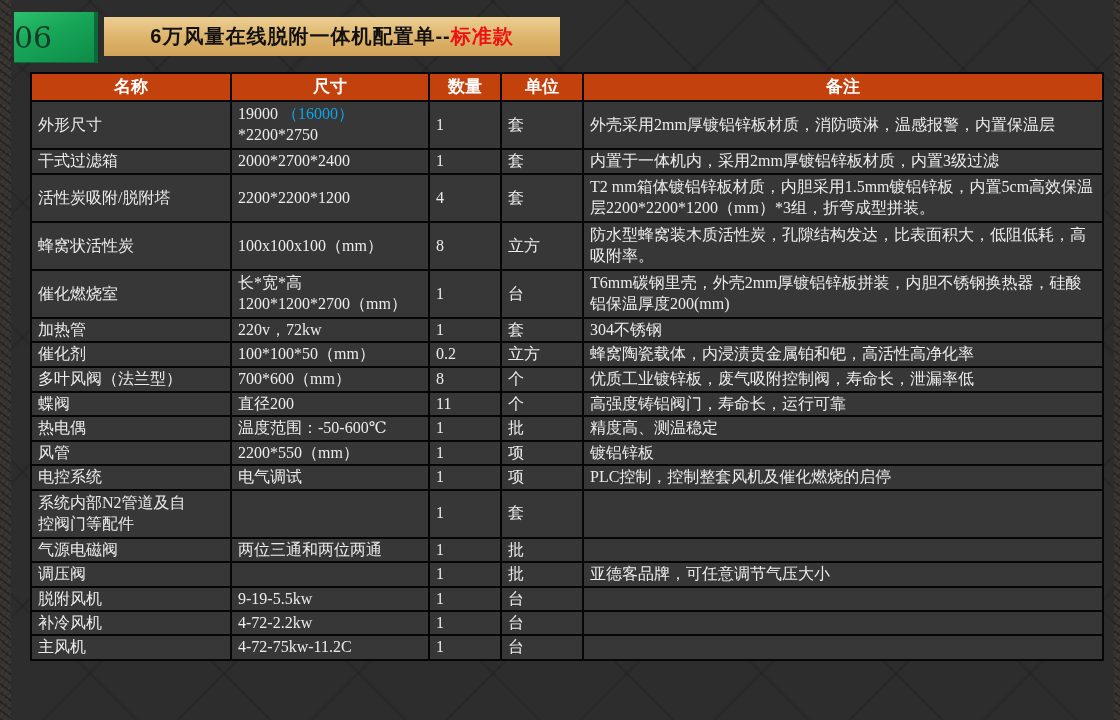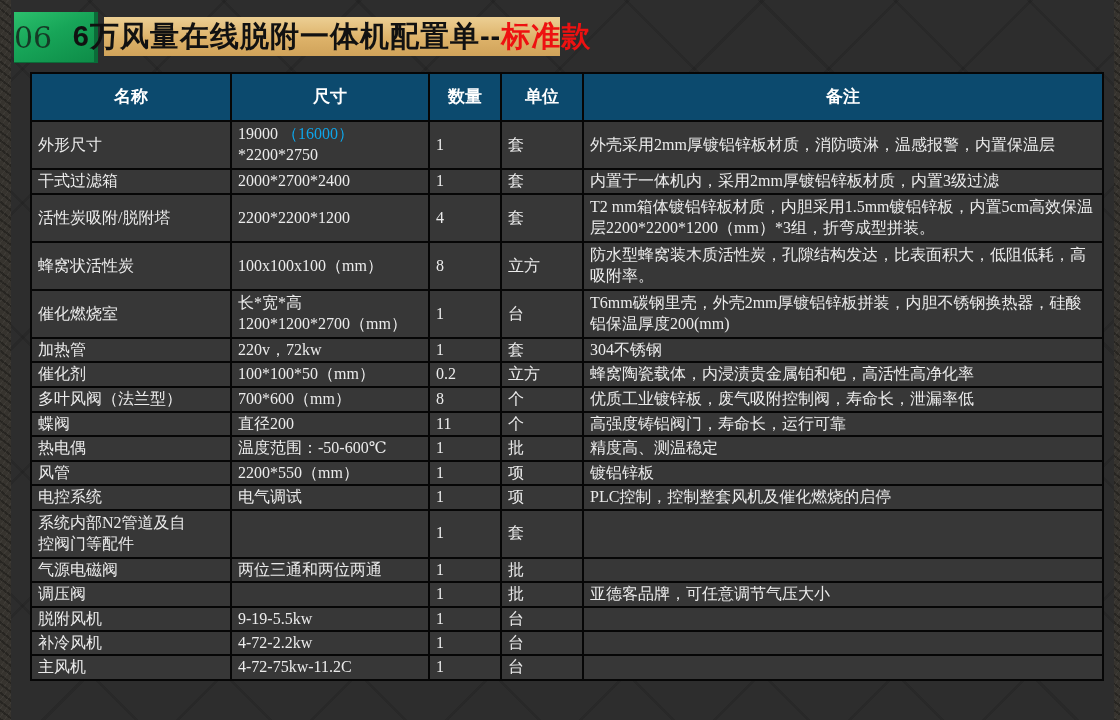--- a/index.html
+++ b/index.html
@@ -24,36 +24,36 @@
     background:linear-gradient(155deg,#2cc06d 0%,#17a558 45%,#0e8c48 100%);
     border-right:4px solid #0b6b38;border-bottom:1px solid #0b6b38;
     display:flex;align-items:center;justify-content:flex-start;
     color:#153a26;font-size:30px;font-family:"DejaVu Serif",serif;
   }
   .title-bar{
     position:absolute;left:104px;top:17px;width:456px;height:39px;
     background:linear-gradient(180deg,#eccf94 0%,#ddb269 55%,#d0a35a 100%);
     display:flex;align-items:center;justify-content:center;
     color:#111;font-family:"Liberation Sans","DejaVu Sans",sans-serif;
-    font-weight:bold;font-size:29px;letter-spacing:1px;white-space:nowrap;
+    font-weight:bold;font-size:20px;letter-spacing:1px;white-space:nowrap;
   }
   .title-bar .red{color:#ee1111;text-align:right;}
 
   table.config{
     position:absolute;left:30px;top:72px;width:1072px;
     border-collapse:collapse;table-layout:fixed;
   }
   table.config td,table.config th{
     border:2px solid #060606;background:#373737;color:#ebebeb;
     font-size:16px;line-height:1.28;vertical-align:middle;
     padding:1px 6px;overflow:hidden;
   }
   table.config th{
-    background:#0c4a6e;color:#fff;font-weight:bold;font-size:17px;
-    text-align:center;padding:12px 2px;
+    background:#c2410c;color:#fff;font-weight:bold;font-size:17px;
+    text-align:center;padding:2px 2px;
   }
   td.c-name,td.c-size{white-space:pre-line;}
   td.c-qty{padding-left:8px;}
   td.c-unit{padding-left:12px;}
   .hl{color:#0ea5e9;}
   tr.h23{height:23px;} tr.h24{height:24px;} tr.h25{height:25px;margin-left:41px;}
   tr.h47{height:47px;} tr.h48{height:48px;}
 </style>
 </head>
 <body>

